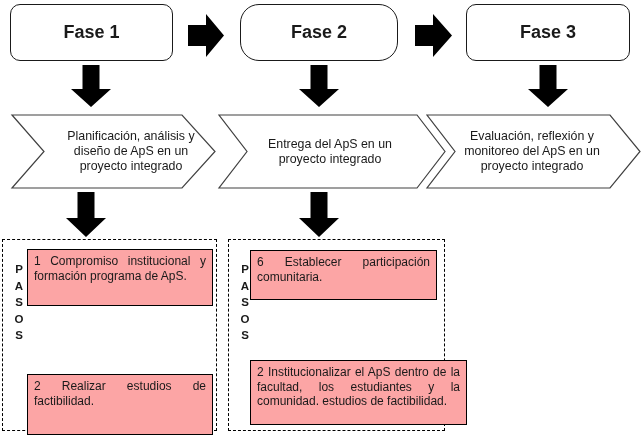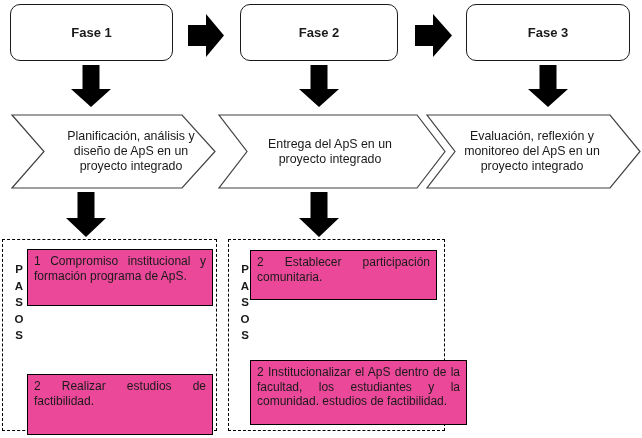--- a/index.html
+++ b/index.html
@@ -5,24 +5,24 @@
   html,body{margin:0;padding:0;background:#ffffff;}
   .canvas{
     position:relative;width:642px;height:438px;background:#ffffff;
     font-family:"Liberation Sans", sans-serif;color:#1a1a1a;overflow:hidden;
   }
   .shapes{position:absolute;left:0;top:0;width:642px;height:438px;}
   .phase{
     position:absolute;top:4px;height:57px;background:#ffffff;
     border:1.5px solid #1a1a1a;border-radius:10px;box-sizing:border-box;
     display:flex;align-items:center;justify-content:center;
-    font-weight:bold;font-size:13px;
+    font-weight:bold;font-size:18px;
   }
   .phase1{left:10px;width:163px;}
-  .phase2{left:240px;width:158px;}
+  .phase2{left:240px;width:158px;border-radius:19px;}
   .phase3{left:466px;width:164px;}
   .chev-text{
     position:absolute;top:115px;height:73px;
     display:flex;align-items:center;justify-content:center;
     text-align:center;font-size:12.4px;line-height:15px;
   }
   .chev-text.c1{left:52px;width:158px;justify-content:flex-end;}
   .chev-text.c2{left:250px;width:160px;}
   .chev-text.c3{left:448px;width:168px;}
   .dashed-panel{
@@ -32,21 +32,21 @@
   .panel1{left:2px;width:215px;}
   .panel2{left:228px;width:217px;}
   .pasos{
     position:absolute;top:261px;width:16px;
     display:flex;flex-direction:column;align-items:center;
     font-weight:bold;font-size:11.5px;line-height:16.5px;
   }
   .pasos.g1{left:11px;}
   .pasos.g2{left:237px;}
   .step{
-    position:absolute;background:#ec4899;border:1.2px solid #000000;
+    position:absolute;background:#fca5a5;border:1.2px solid #000000;
     box-sizing:border-box;font-size:12px;line-height:14.5px;
     padding:4px 6px 0 6px;text-align:justify;text-align-last:left;
   }
   .s11{left:27px;top:249px;width:186px;height:57px;}
   .s12{left:27px;top:374px;width:186px;height:61px;}
   .s21{left:250px;top:250px;width:187px;height:50px;}
   .s22{left:250px;top:360px;width:217px;height:65px;}
 </style>
 </head>
 <body>
@@ -111,19 +111,19 @@
     <span>S</span>
   </div>
 
   <div class="step s11">
     <span>1 Compromiso institucional y formación programa de ApS.</span>
   </div>
   <div class="step s12">
     <span>2 Realizar estudios de factibilidad.</span>
   </div>
   <div class="step s21">
-    <span>2 Establecer participación comunitaria.</span>
+    <span>6 Establecer participación comunitaria.</span>
   </div>
   <div class="step s22">
     <span>2 Institucionalizar el ApS dentro de la facultad, los estudiantes y la comunidad. estudios de factibilidad.</span>
   </div>
 
 </div>
 
 </body></html>

